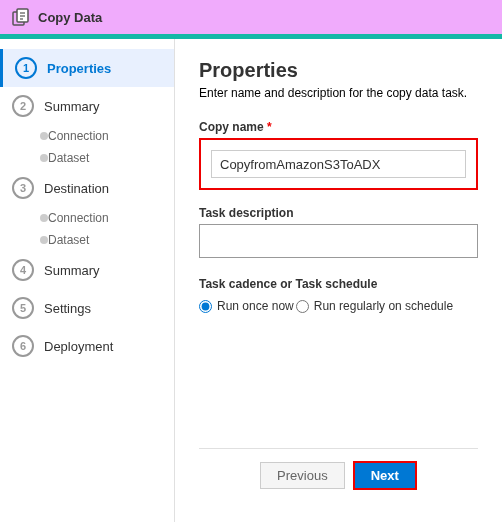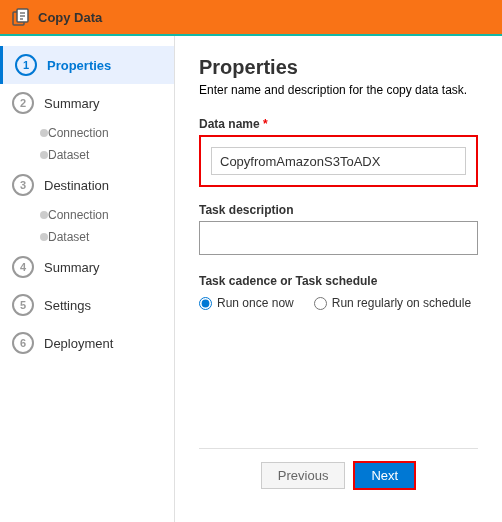--- a/index.html
+++ b/index.html
@@ -11,22 +11,22 @@
       height: 522px;
       overflow: hidden;
       display: flex;
       flex-direction: column;
     }
 
     .top-bar {
       display: flex;
       align-items: center;
       padding: 8px 12px;
-      border-bottom: 2px solid #14b8a6;
-      background: #f97316;
+      border-bottom: 5px solid #14b8a6;
+      background: #f0abfc;
       gap: 8px;
     }
 
     .top-bar-title {
       font-size: 13px;
       font-weight: 600;
       color: #333;
     }
 
     .main-content {
@@ -178,21 +178,21 @@
     .cadence-label {
       font-size: 12px;
       font-weight: 600;
       color: #333;
       margin-bottom: 8px;
       display: block;
     }
 
     .radio-group {
       display: flex;
-      gap: 20px;
+      gap: 2px;
       align-items: flex-end;
     }
 
     .radio-option {
       display: flex;
       align-items: center;
       gap: 5px;
       font-size: 12px;
       color: #333;
     }
@@ -221,21 +221,21 @@
       cursor: pointer;
     }
 
     .btn-next {
       padding: 5px 16px;
       font-size: 13px;
       border: 2px solid #e00;
       background: #0078d4;
       color: #fff;
       cursor: pointer;
-      font-weight: 400;
+      font-weight: 700;
     }
 
     .copy-data-icon {
       display: flex;
       align-items: center;
       justify-content: center;
     }
   </style>
 </head>
 <body>
@@ -321,21 +321,21 @@
 
   </div>
 
   <div class="right-panel">
 
     <div class="panel-title">Properties</div>
     <div class="panel-subtitle">Enter name and description for the copy data task.</div>
 
     <div class="form-group">
       <label class="form-label">
-        <span>Data name</span>&nbsp;<span class="required-star">*</span>
+        <span>Copy name</span>&nbsp;<span class="required-star">*</span>
       </label>
       <div class="task-name-wrapper">
         <input type="text" class="form-input" value="CopyfromAmazonS3ToADX" style="">
       </div>
     </div>
 
     <div class="form-group">
       <label class="form-label">Task description</label>
       <textarea class="task-desc-input" style=""></textarea>
     </div>

